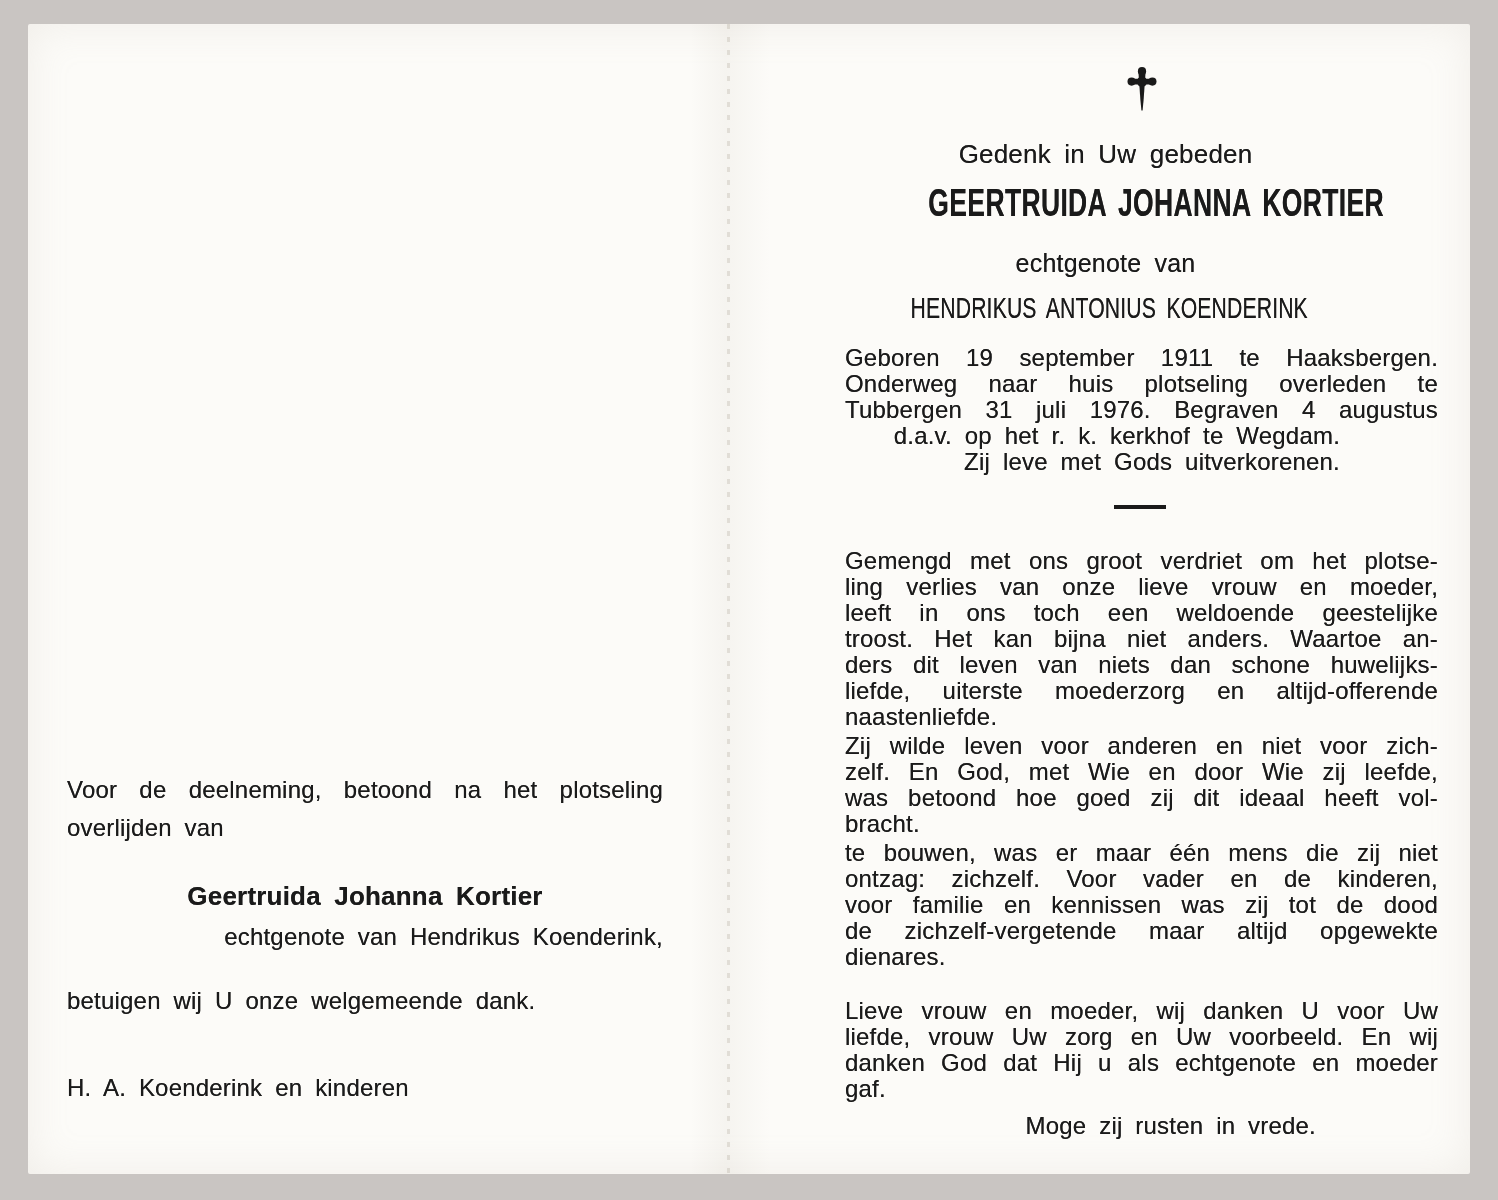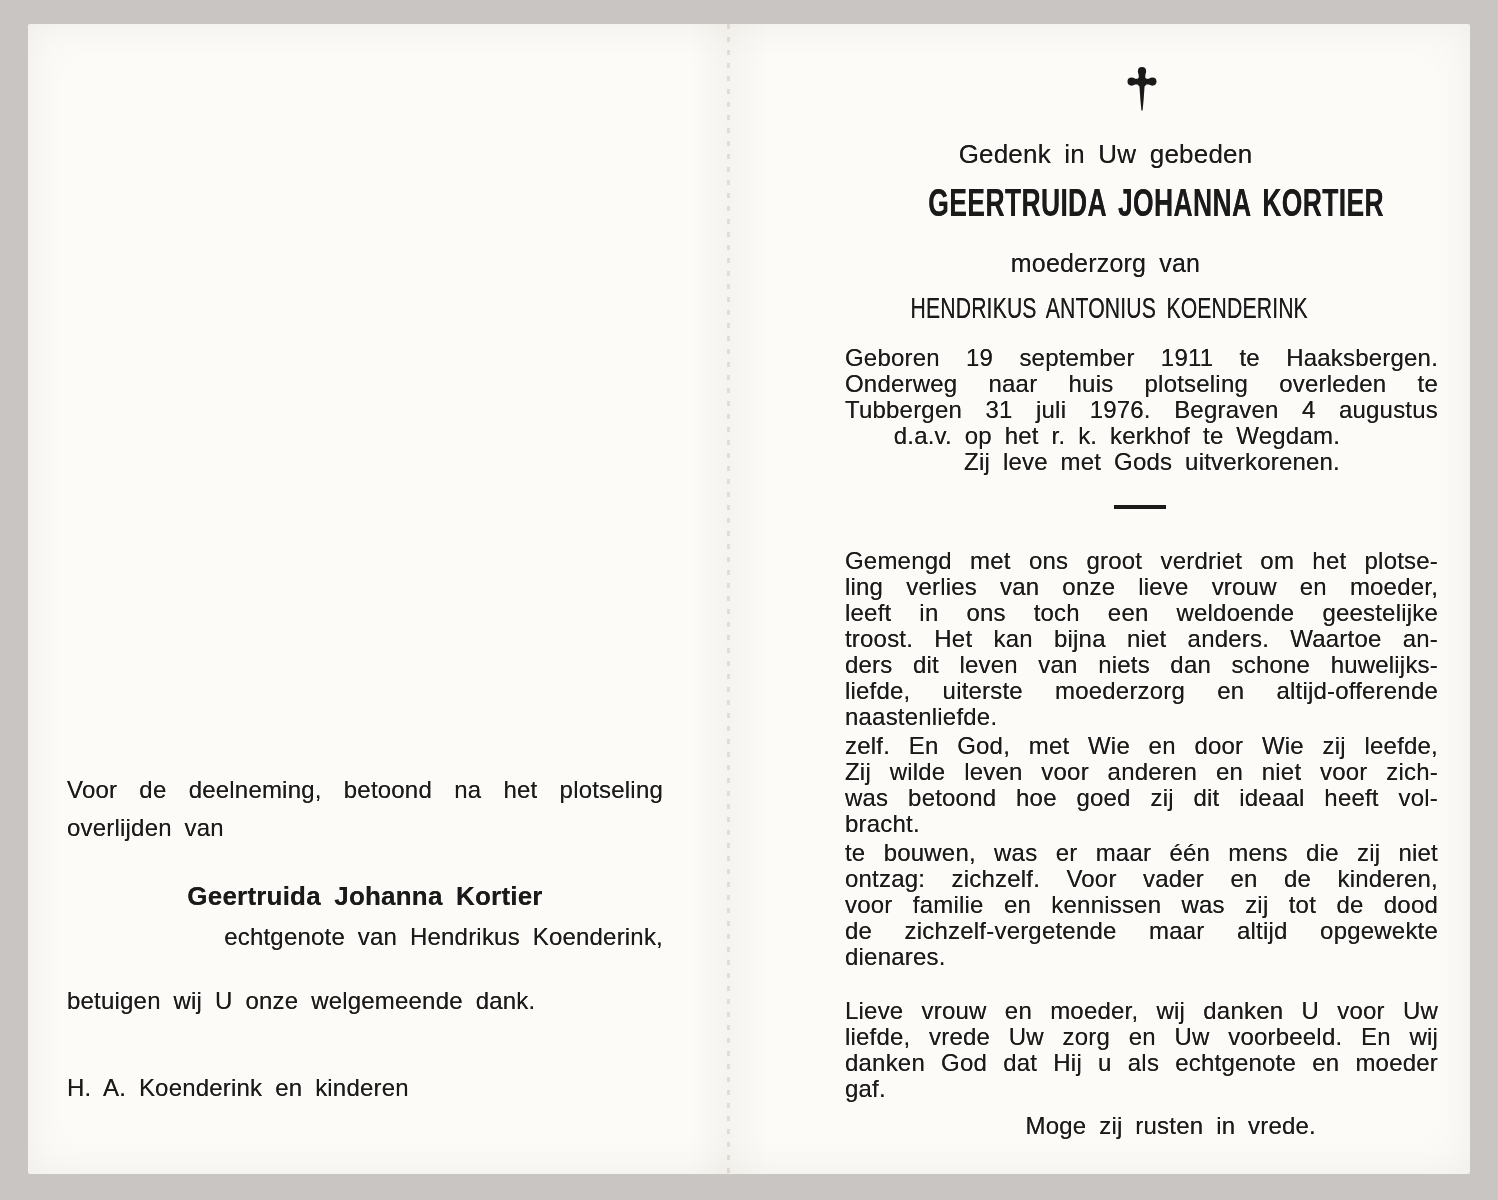--- a/index.html
+++ b/index.html
@@ -82,21 +82,21 @@
       <circle cx="4.6" cy="15.6" r="4.1"></circle>
       <circle cx="25.4" cy="15.6" r="4.1"></circle>
       <rect x="4" y="12.7" width="22" height="5.8" rx="2.9"></rect>
       <path d="M11.3 4.5 L18.7 4.5 L16.6 34 L15.6 44.5 L14.4 44.5 L13.4 34 Z"></path>
       <circle cx="15" cy="15.6" r="5.2"></circle>
     </svg>
   </div>
 
   <div class="rabs intro">Gedenk in Uw gebeden</div>
   <div class="rabs bigname">GEERTRUIDA JOHANNA KORTIER</div>
-  <div class="rabs relation">moederzorg van</div>
+  <div class="rabs relation">echtgenote van</div>
   <div class="rabs spousename">HENDRIKUS ANTONIUS KOENDERINK</div>
 
   <div class="rabs dates">
       <div class="ln j">Geboren 19 september 1911 te Haaksbergen.</div>
       <div class="ln j">Onderweg naar huis plotseling overleden te</div>
       <div class="ln j">Tubbergen 31 juli 1976. Begraven 4 augustus</div>
       <div class="ln c">d.a.v. op het r. k. kerkhof te Wegdam.</div>
       <div class="ln c">Zij leve met Gods uitverkorenen.</div>
     </div>
 
@@ -105,34 +105,34 @@
   <div class="rabs para1">
       <div class="ln j">Gemengd met ons groot verdriet om het plotse-</div>
       <div class="ln j">ling verlies van onze lieve vrouw en moeder,</div>
       <div class="ln j">leeft in ons toch een weldoende geestelijke</div>
       <div class="ln j">troost. Het kan bijna niet anders. Waartoe an-</div>
       <div class="ln j">ders dit leven van niets dan schone huwelijks-</div>
       <div class="ln j">liefde, uiterste moederzorg en altijd-offerende</div>
       <div class="ln l">naastenliefde.</div>
     </div>
   <div class="rabs para2">
+      <div class="ln j">Zij wilde leven voor anderen en niet voor zich-</div>
       <div class="ln j">zelf. En God, met Wie en door Wie zij leefde,</div>
-      <div class="ln j">Zij wilde leven voor anderen en niet voor zich-</div>
       <div class="ln j">was betoond hoe goed zij dit ideaal heeft vol-</div>
       <div class="ln l">bracht.</div>
     </div>
   <div class="rabs para3">
       <div class="ln j">te bouwen, was er maar één mens die zij niet</div>
       <div class="ln j">ontzag: zichzelf. Voor vader en de kinderen,</div>
       <div class="ln j">voor familie en kennissen was zij tot de dood</div>
       <div class="ln j">de zichzelf-vergetende maar altijd opgewekte</div>
       <div class="ln l">dienares.</div>
     </div>
   <div class="rabs para4">
       <div class="ln j">Lieve vrouw en moeder, wij danken U voor Uw</div>
-      <div class="ln j">liefde, vrede Uw zorg en Uw voorbeeld. En wij</div>
+      <div class="ln j">liefde, vrouw Uw zorg en Uw voorbeeld. En wij</div>
       <div class="ln j">danken God dat Hij u als echtgenote en moeder</div>
       <div class="ln l">gaf.</div>
     </div>
 
   <div class="rabs closing">Moge zij rusten in vrede.</div>
 
 </div>
 
 </body></html>

